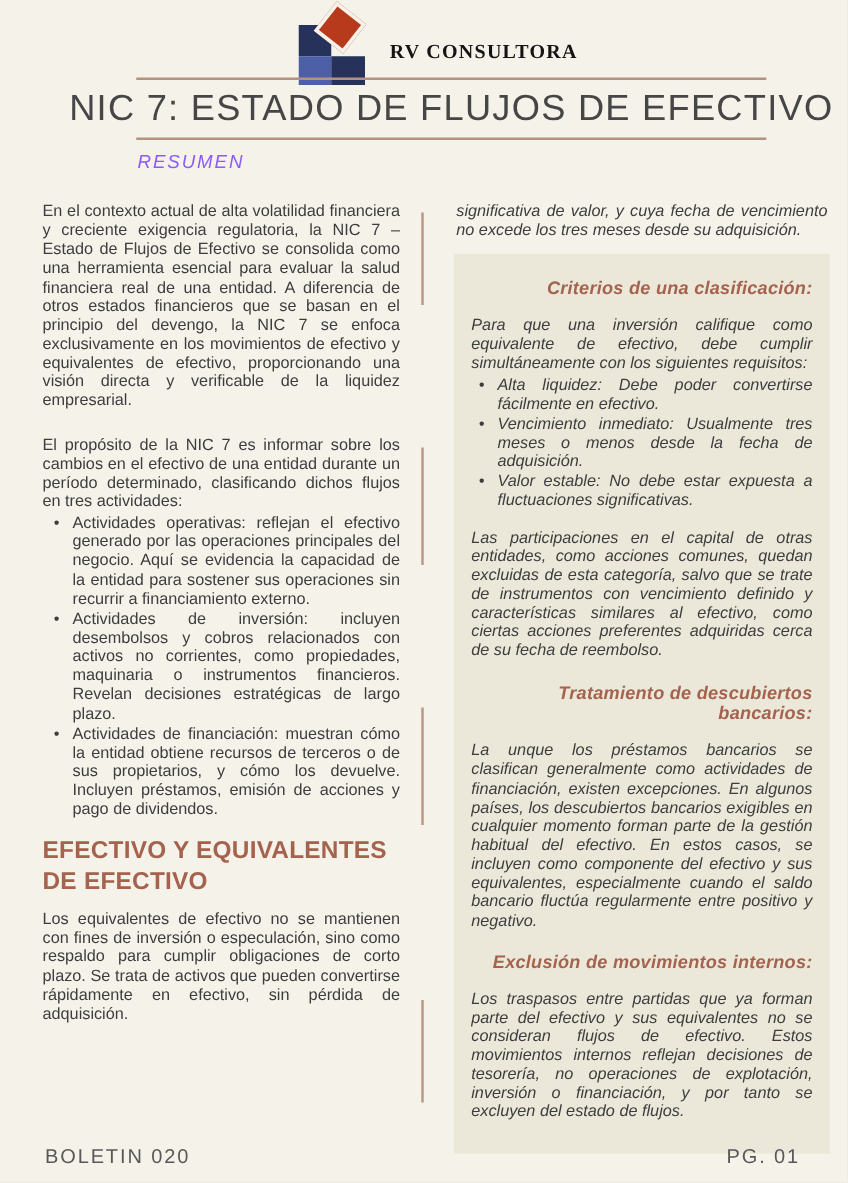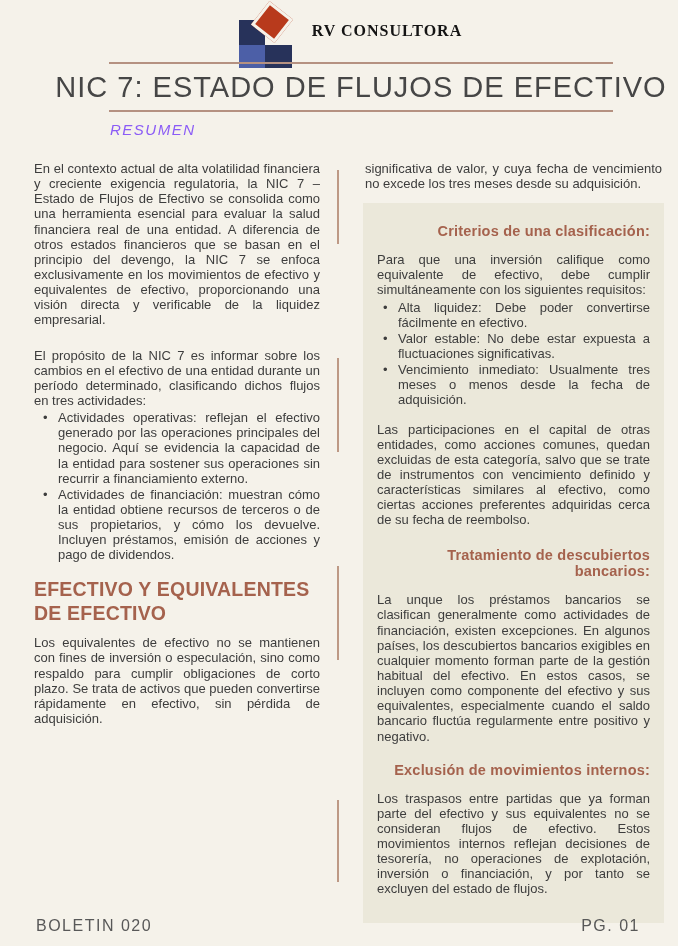--- a/index.html
+++ b/index.html
@@ -19,21 +19,21 @@
     width:678px;height:946px;
     margin:0 auto;
     background:var(--bg);
     overflow:hidden;
     font-family:"Liberation Sans","DejaVu Sans",sans-serif;
     color:var(--ink);
   }
   
   .brand{
     position:absolute;top:8px;left:0;right:0;
-    display:flex;justify-content:center;align-items:flex-start;gap:15px;
+    display:flex;justify-content:center;align-items:center;gap:15px;
     height:54px;
     padding-left:21px;
   }
   .logo-mark{position:relative;width:60px;height:54px;flex:0 0 auto;}
   .sq{position:absolute;}
   .sq-navy-top{left:2px;top:12px;width:26px;height:25px;background:var(--navy);}
   .sq-blue-bottom{left:2px;top:37px;width:26px;height:23px;background:var(--blue);}
   .sq-navy-bottom{left:28px;top:37px;width:27px;height:23px;background:var(--navy);}
   .sq-red{left:20px;top:-1px;width:30px;height:30px;background:var(--red);
     transform:rotate(38deg);border:3px solid var(--bg);}
@@ -50,21 +50,21 @@
     padding:7px 0 6px 0;white-space:nowrap;
   }
   .doc-subtitle{
     text-align:left;margin:9px 0 0 66px;
     font-style:italic;font-size:15px;letter-spacing:1.5px;color:#8b5cf6;
   }
   
   .col{position:absolute;top:161px;font-size:13px;line-height:1.165;text-align:justify;}
   .col p{margin-bottom:15px;}
   .col-left{left:34px;width:286px;}
-  .col-right{left:363px;width:301px;}
+  .col-right{left:363px;width:301px;font-style:italic;}
   .col-right .intro{margin:0 2px 12px 2px;}
   h2.sec{
     color:var(--rust);font-size:19.5px;font-weight:bold;
     text-align:left;line-height:1.25;margin:20px 0 10px 0;letter-spacing:.2px;
   }
   ul.blt{list-style:none;margin:0 0 14px 0;}
   ul.blt li{
     position:relative;padding-left:24px;margin-bottom:1px;text-align:justify;
   }
   ul.blt li::before{
@@ -122,37 +122,38 @@
   <div class="divider-seg seg-2"></div>
   <div class="divider-seg seg-3"></div>
   <div class="divider-seg seg-4"></div>
 
   <section class="col col-left">
     <p>En el contexto actual de alta volatilidad financiera y creciente exigencia regulatoria, la NIC 7 – Estado de Flujos de Efectivo se consolida como una herramienta esencial para evaluar la salud financiera real de una entidad. A diferencia de otros estados financieros que se basan en el principio del devengo, la NIC 7 se enfoca exclusivamente en los movimientos de efectivo y equivalentes de efectivo, proporcionando una visión directa y verificable de la liquidez empresarial.</p>
 
     <p style="margin-bottom:2px;margin-top:20px;">El propósito de la NIC 7 es informar sobre los cambios en el efectivo de una entidad durante un período determinado, clasificando dichos flujos en tres actividades:</p>
     <ul class="blt">
       <li>Actividades operativas: reflejan el efectivo generado por las operaciones principales del negocio. Aquí se evidencia la capacidad de la entidad para sostener sus operaciones sin recurrir a financiamiento externo.</li>
+      <li>Actividades de inversión: incluyen desembolsos y cobros relacionados con activos no corrientes, como propiedades, maquinaria o instrumentos financieros. Revelan decisiones estratégicas de largo plazo.</li>
       <li>Actividades de financiación: muestran cómo la entidad obtiene recursos de terceros o de sus propietarios, y cómo los devuelve. Incluyen préstamos, emisión de acciones y pago de dividendos.</li>
     </ul>
 
     <h2 class="sec" style="margin-top:14px;">EFECTIVO Y EQUIVALENTES DE EFECTIVO</h2>
     <p>Los equivalentes de efectivo no se mantienen con fines de inversión o especulación, sino como respaldo para cumplir obligaciones de corto plazo. Se trata de activos que pueden convertirse rápidamente en efectivo, sin pérdida de adquisición.</p>
   </section>
 
   <section class="col col-right">
     <p class="intro">significativa de valor, y cuya fecha de vencimiento no excede los tres meses desde su adquisición.</p>
 
     <div class="panel">
       <h3 class="panel-head">Criterios de una clasificación:</h3>
       <p style="margin-bottom:2px;">Para que una inversión califique como equivalente de efectivo, debe cumplir simultáneamente con los siguientes requisitos:</p>
       <ul class="blt">
         <li>Alta liquidez: Debe poder convertirse fácilmente en efectivo.</li>
+        <li>Vencimiento inmediato: Usualmente tres meses o menos desde la fecha de adquisición.</li>
         <li>Valor estable: No debe estar expuesta a fluctuaciones significativas.</li>
-        <li>Vencimiento inmediato: Usualmente tres meses o menos desde la fecha de adquisición.</li>
       </ul>
       <p style="margin-top:14px;">Las participaciones en el capital de otras entidades, como acciones comunes, quedan excluidas de esta categoría, salvo que se trate de instrumentos con vencimiento definido y características similares al efectivo, como ciertas acciones preferentes adquiridas cerca de su fecha de reembolso.</p>
 
       <h3 class="panel-head" style="margin-top:19px;">Tratamiento de descubiertos bancarios:</h3>
       <p>La unque los préstamos bancarios se clasifican generalmente como actividades de financiación, existen excepciones. En algunos países, los descubiertos bancarios exigibles en cualquier momento forman parte de la gestión habitual del efectivo. En estos casos, se incluyen como componente del efectivo y sus equivalentes, especialmente cuando el saldo bancario fluctúa regularmente entre positivo y negativo.</p>
 
       <h3 class="panel-head" style="margin-top:18px;">Exclusión de movimientos internos:</h3>
       <p>Los traspasos entre partidas que ya forman parte del efectivo y sus equivalentes no se consideran flujos de efectivo. Estos movimientos internos reflejan decisiones de tesorería, no operaciones de explotación, inversión o financiación, y por tanto se excluyen del estado de flujos.</p>
     </div>
   </section>

